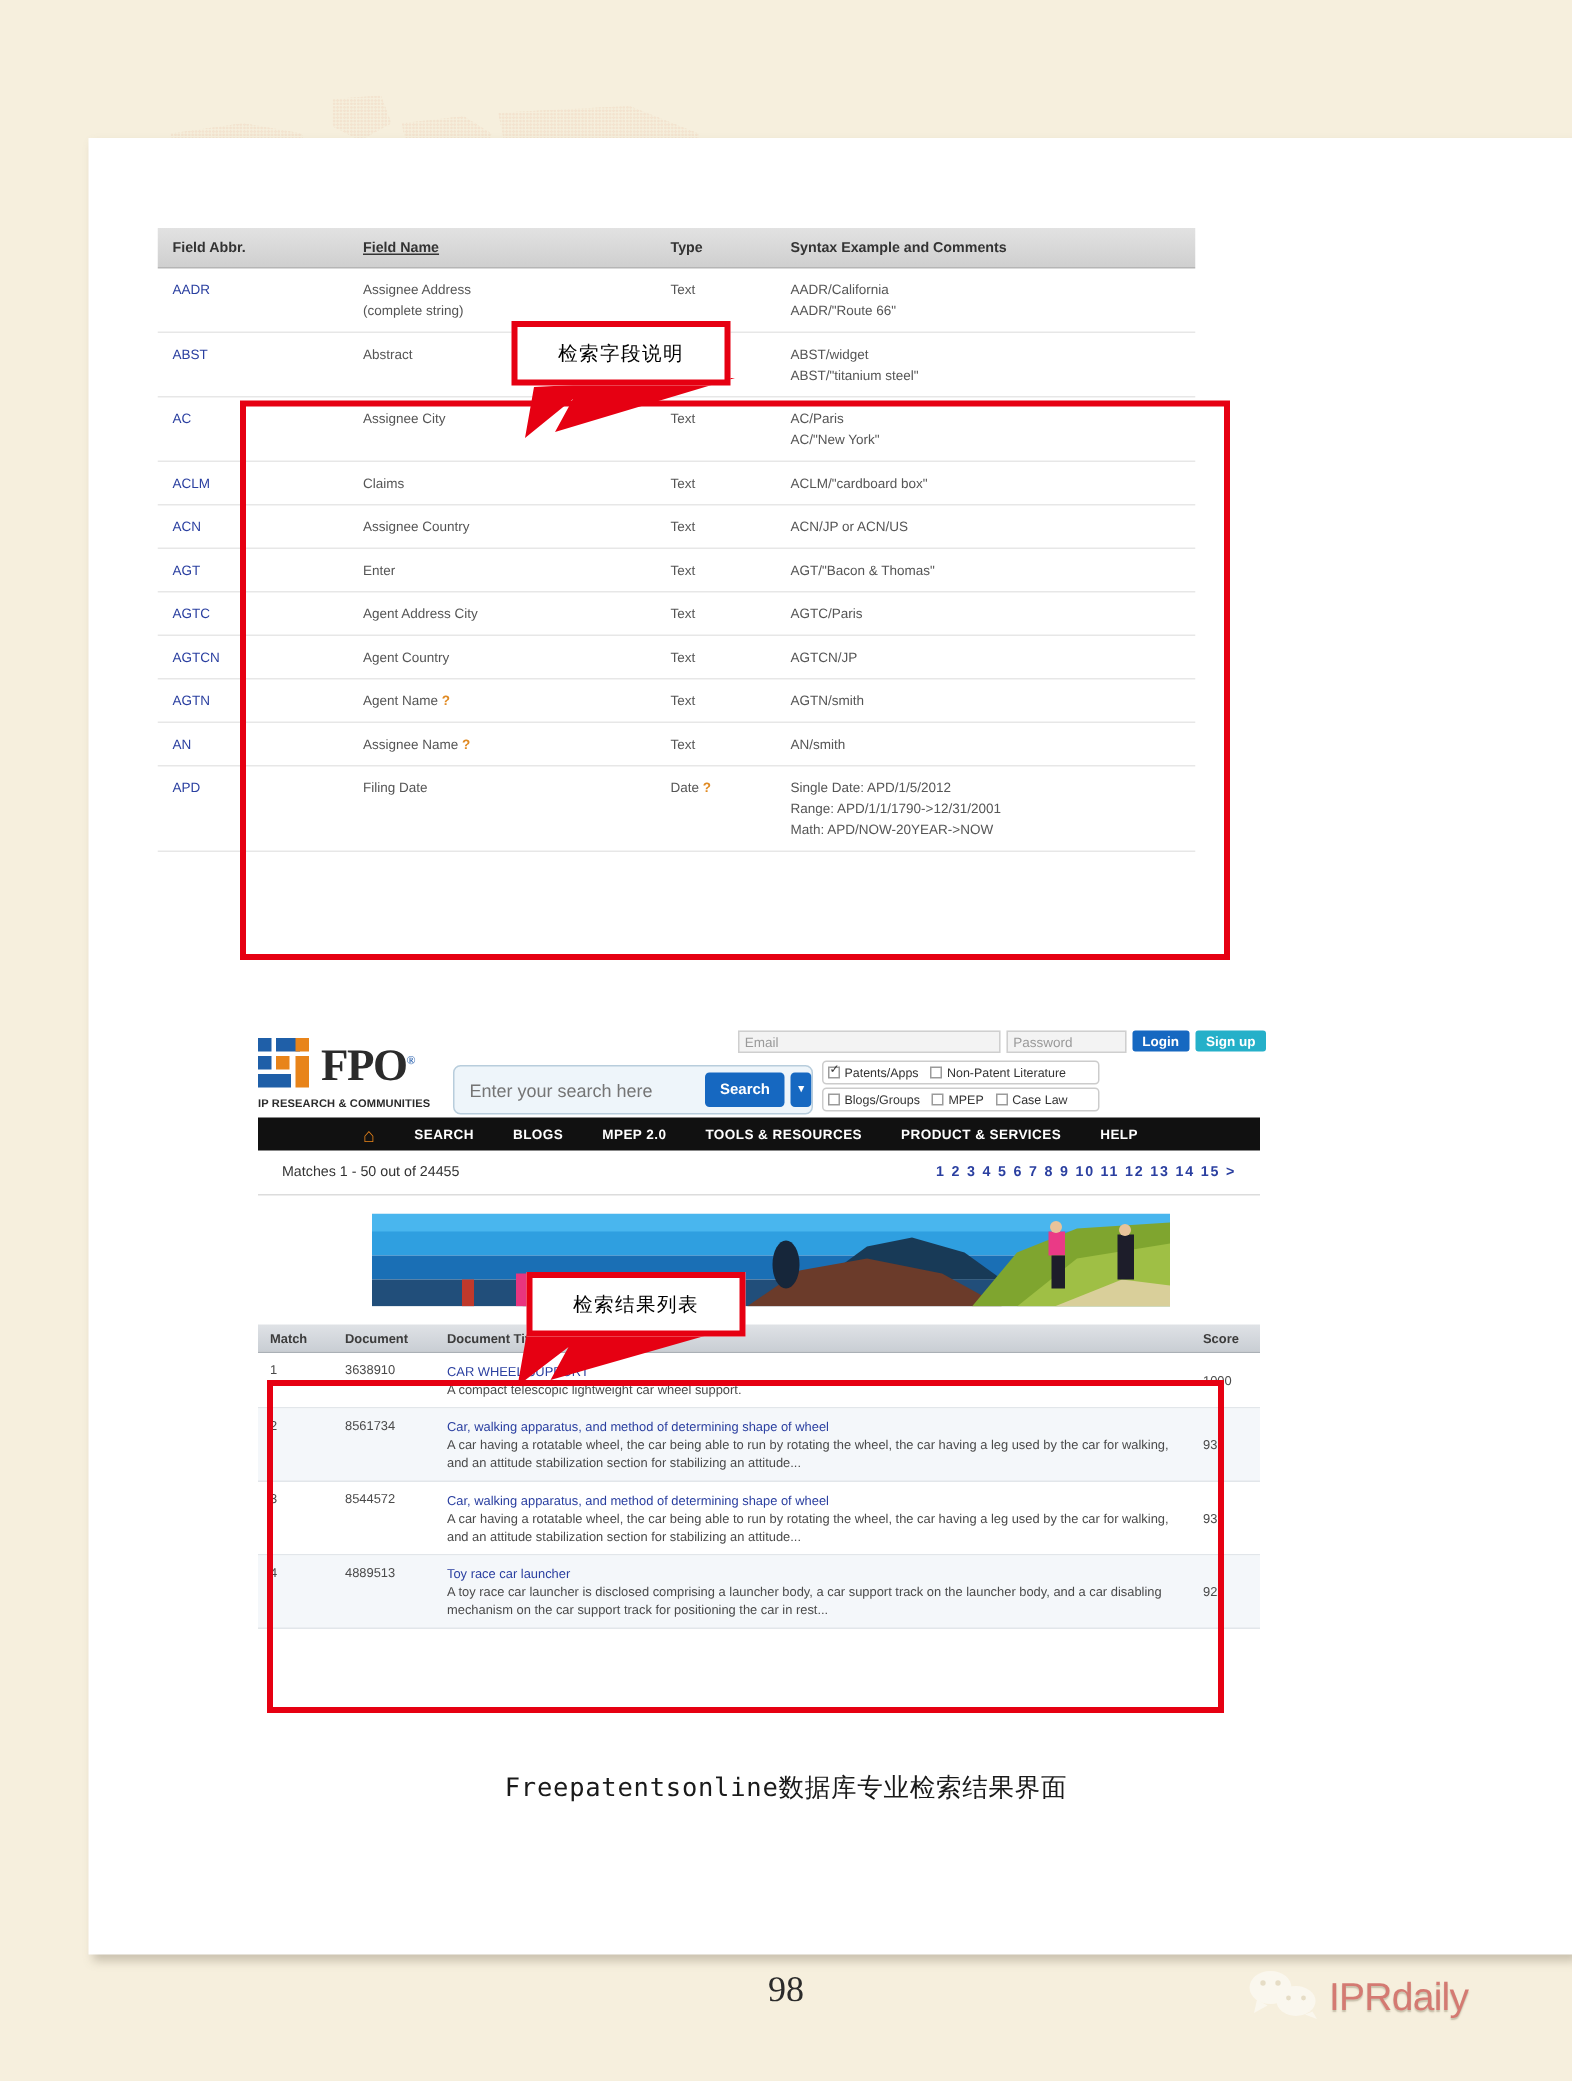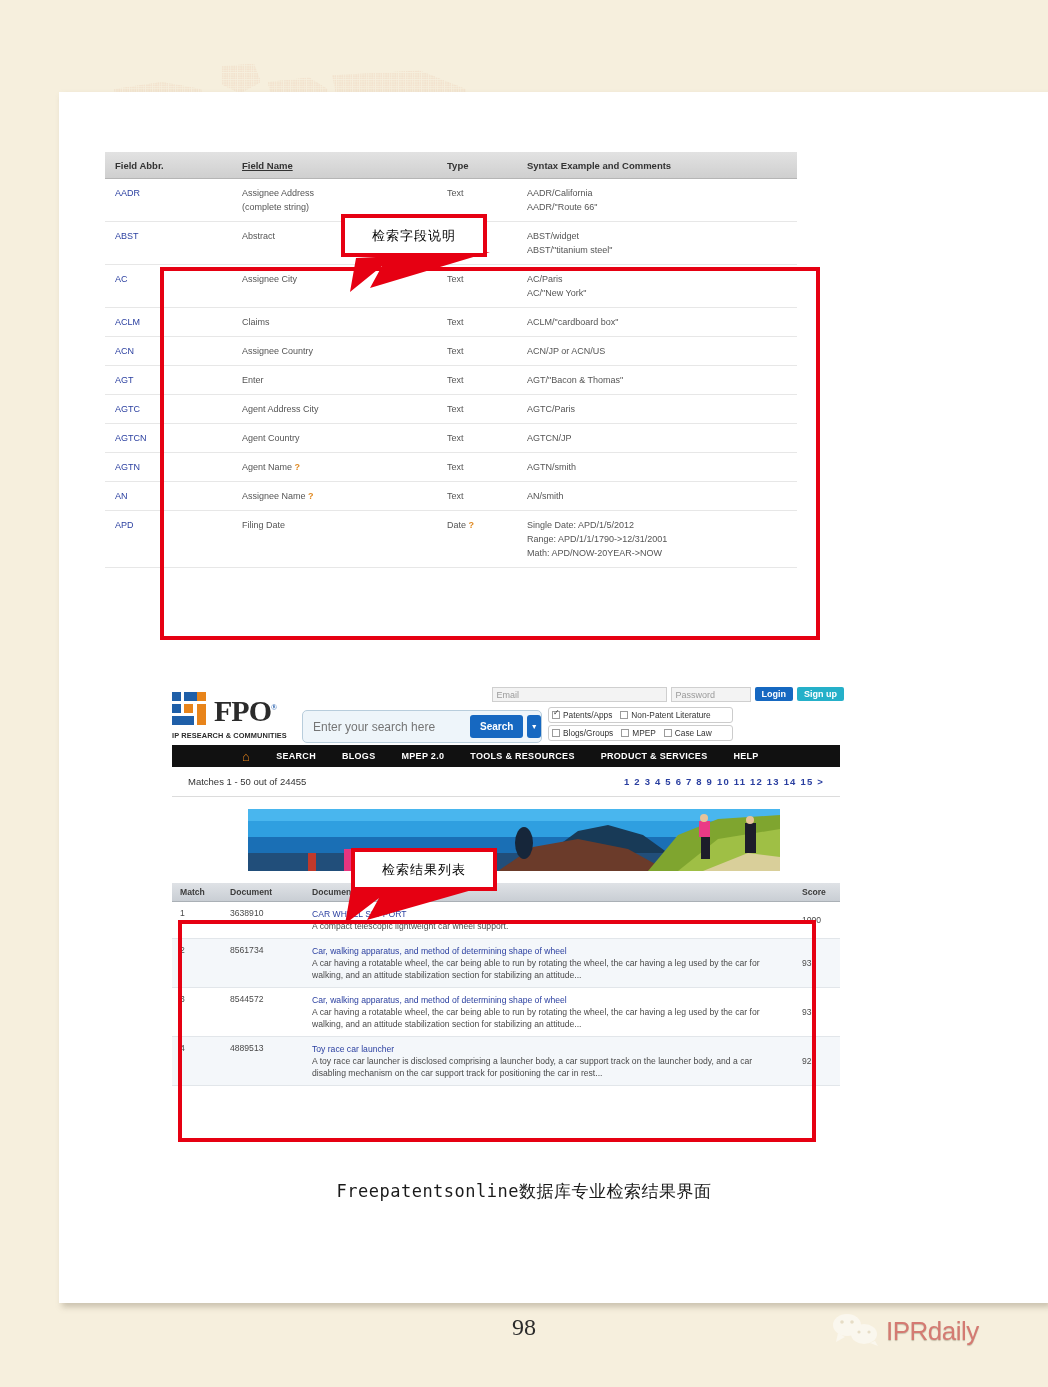--- a/index.html
+++ b/index.html
@@ -163,21 +163,21 @@
   
   .res-table { margin:12px 12px 0 12px; font-size:8.6px; }
   .res-head {
     display:flex; background:linear-gradient(to bottom,#dfe2e6,#c9ced4);
     height:19px; align-items:center; font-weight:bold; color:#3c3c3c;
     border-bottom:1px solid #aab0b6;
   }
   .res-row { display:flex; border-bottom:1px solid #e2e6ea; }
   .res-row.alt { background:#f4f7fa; }
   .rc1 { width:58px; padding-left:8px; }
-  .rc2 { width:82px; }
+  .rc2 { width:68px; }
   .rc3 { flex:1; padding-right:6px; }
   .rc4 { width:46px; text-align:left; padding-left:8px; }
   .res-row .rc1,.res-row .rc2 { color:#4a4a4a; padding-top:6px; }
   .res-row .rc4 { color:#4a4a4a; display:flex; align-items:center; }
   .res-title { color:#2a3fa0; padding-top:6px; line-height:12px; }
   .res-abs { color:#4a4a4a; line-height:12px; padding-bottom:6px; }
 
   
   .redbox {
     position:absolute; border:4px solid #e60012; z-index:4;

